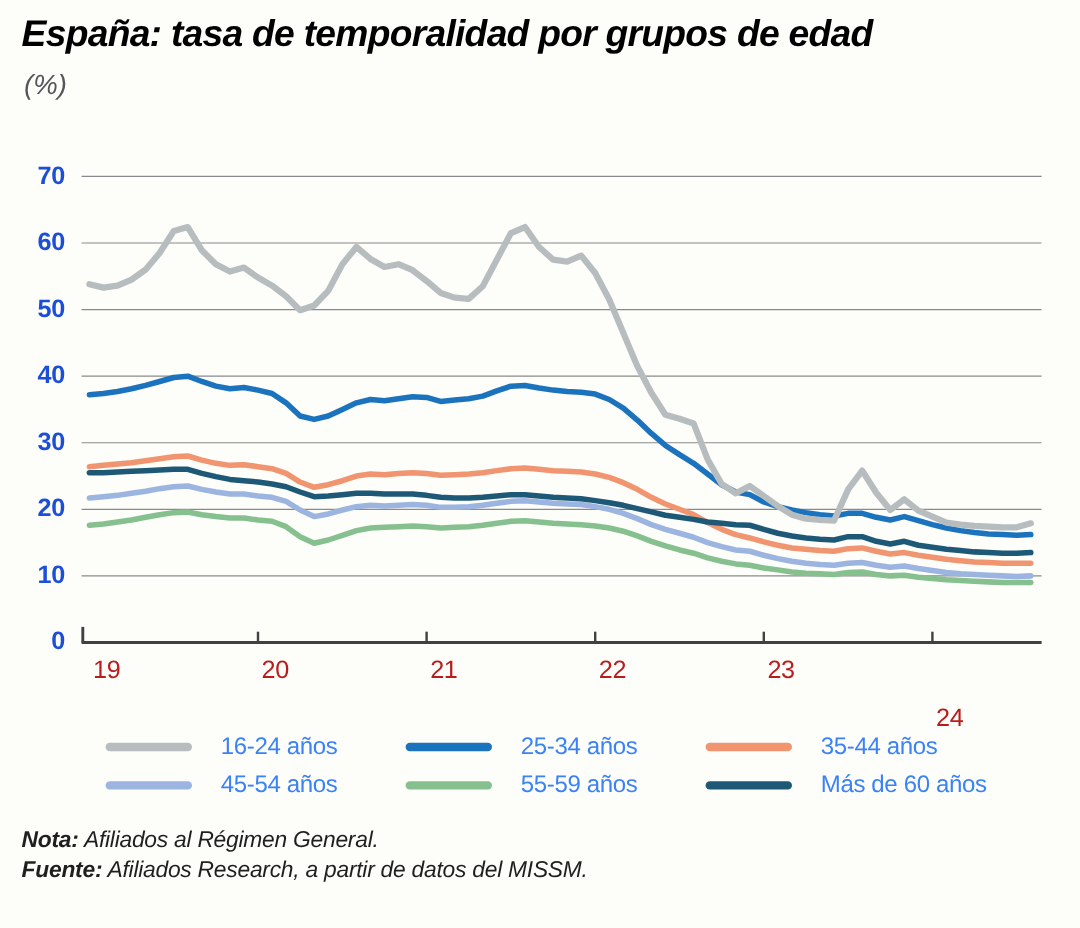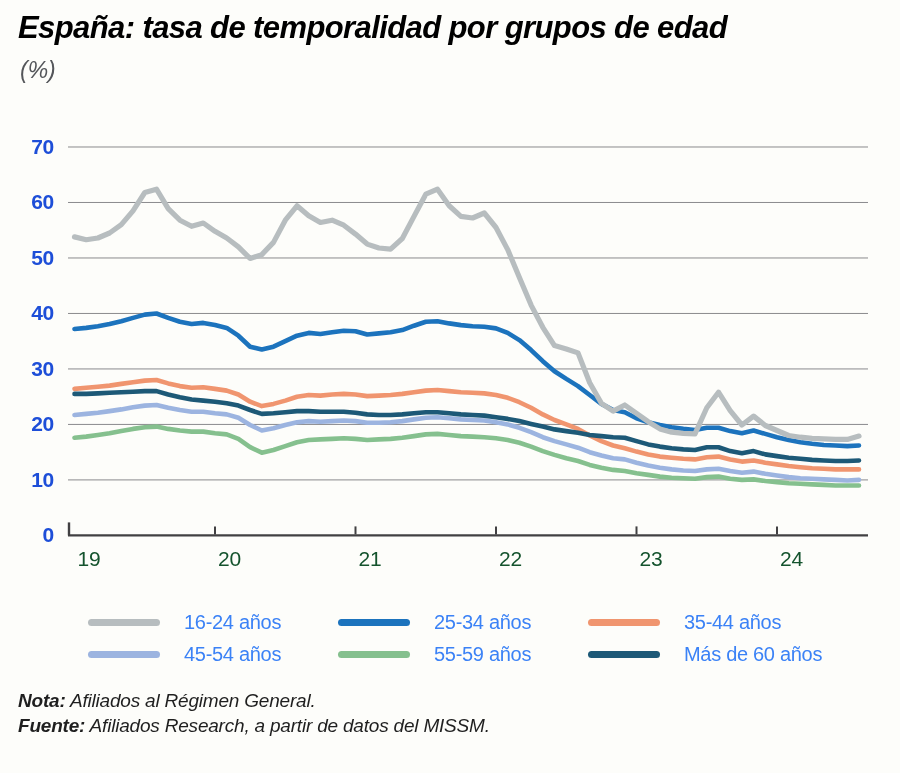--- a/index.html
+++ b/index.html
@@ -18,21 +18,21 @@
     position:absolute;left:20px;top:57px;
     font-size:23px;font-style:italic;color:#54565a;
   }
   .plot-svg{position:absolute;left:0;top:0;width:900px;height:600px;}
   .ylab{
     position:absolute;left:10px;width:44px;text-align:right;
     font-size:21px;color:#1d4ed8;letter-spacing:-0.3px;font-weight:bold;
   }
   .xlab{
     position:absolute;top:547px;
-    font-size:21px;color:#14532d;letter-spacing:-0.3px;
+    font-size:21px;color:#b91c1c;letter-spacing:-0.3px;
   }
   .legend{position:absolute;left:88px;top:606px;width:790px;}
   .legend-row{display:flex;height:32px;align-items:center;}
   .legend-item{width:250px;display:flex;align-items:center;}
   .legend-swatch{width:72px;height:7px;border-radius:4px;flex:none;}
   .legend-label{
     margin-left:24px;font-size:20px;color:#3b82f6;letter-spacing:-0.3px;
     white-space:nowrap;
   }
   .notes{position:absolute;left:18px;top:688px;width:860px;}
@@ -77,21 +77,21 @@
     <div class="ylab" style="top: 245.97px;">50</div>
     <div class="ylab" style="top: 190.484px;">60</div>
     <div class="ylab" style="top: 134.998px;">70</div>
   </div>
 <div id="xlabs">
     <div class="xlab" style="left: 77.5px;">19</div>
     <div class="xlab" style="left: 218px;">20</div>
     <div class="xlab" style="left: 358.5px;">21</div>
     <div class="xlab" style="left: 499px;">22</div>
     <div class="xlab" style="left: 639.5px;">23</div>
-    <div class="xlab" style="left: 780px;">24</div>
+    <div class="xlab" style="left: 780px; margin-top: 40px;">24</div>
   </div>
 
 <div class="legend" id="legend">
     <div class="legend-row">
       <div class="legend-item">
         <span class="legend-swatch" style="background: rgb(183, 189, 191);"></span>
         <span class="legend-label">16-24 años</span>
       </div>
       <div class="legend-item">
         <span class="legend-swatch" style="background: rgb(28, 115, 189);"></span>

